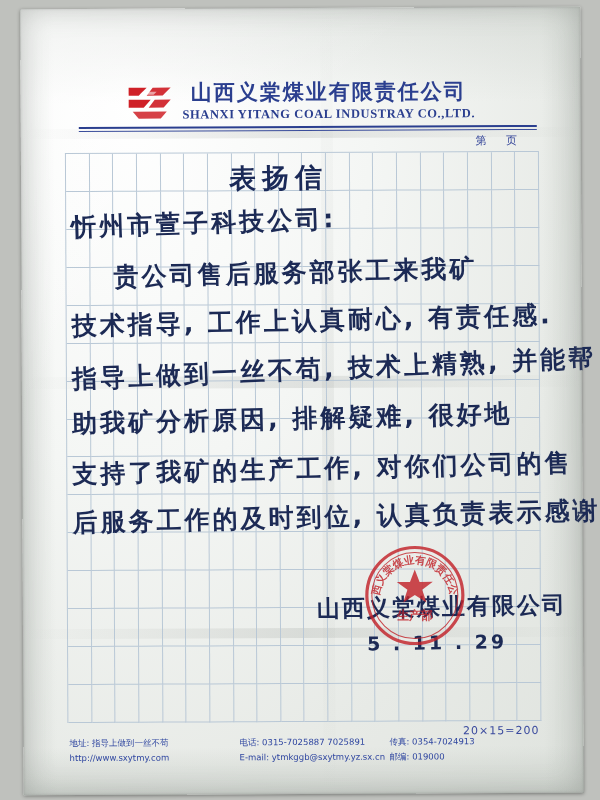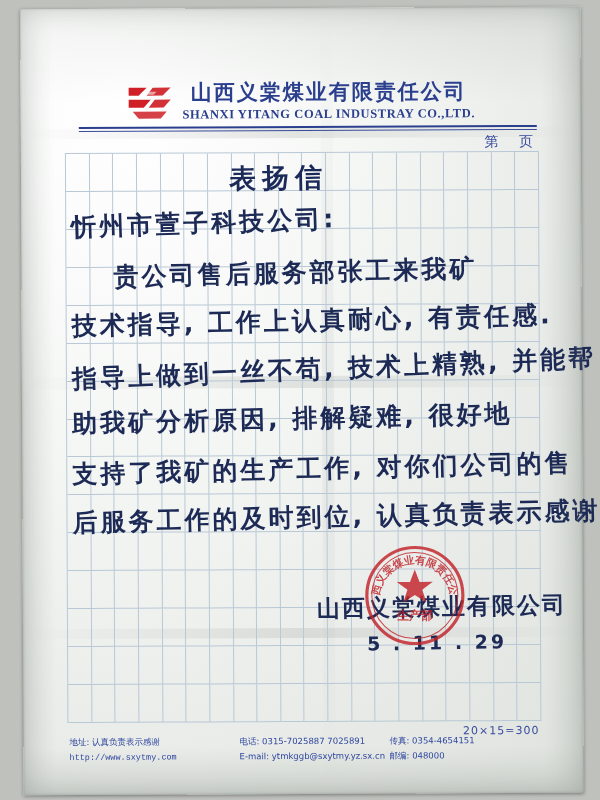--- a/index.html
+++ b/index.html
@@ -93,24 +93,24 @@
     background: #2b3f8f;
   }
   .lh-rule.thin {
     top: 122px;
     height: 1px;
     background: #3a4d9b;
     left: 58px; right: 44px;
   }
   .page-no {
     position: absolute;
-    right: 40px;
+    right: 56px;
     top: 126px;
     font-family: "DejaVu Sans", sans-serif;
-    font-size: 14px;
+    font-size: 11px;
     color: #36479a;
     letter-spacing: 8px;
   }
   
   .grid-wrap {
     position: absolute;
     left: 44px;
     top: 144px;
     width: 474px;
     height: 570px;
@@ -182,21 +182,21 @@
     bottom: 30px;
     color: #2f46a0;
     font-family: "DejaVu Sans", sans-serif;
     font-size: 8.5px;
     line-height: 1.7;
   }
   .f-line { display: flex; gap: 0; }
   .f-c1 { width: 170px; }
   .f-c2 { width: 150px; }
   .f-c3 { width: 140px; }
-  .f-url { color: #2f46a0; font-family: Liberation Mono, monospace; }
+  .f-url { color: #2f46a0; }
   .spec {
     position: absolute;
     right: 44px;
     bottom: 56px;
     font-family: "DejaVu Sans", sans-serif;
     font-size: 11px;
     color: #3a4a9e;
     letter-spacing: 1px;
   }
   .edge-blur {
@@ -571,47 +571,47 @@
             <path id="sealArc" d="M 16 56 A 36 36 0 0 1 88 56" fill="none"></path>
             <text font-family="DejaVu Sans, sans-serif" font-size="10.5" font-weight="bold" fill="#c2232a">
               <textPath href="#sealArc" startOffset="50%" text-anchor="middle">山西义棠煤业有限责任公司</textPath>
             </text>
             <text x="52" y="76" font-family="DejaVu Sans, sans-serif" font-size="12" font-weight="bold" fill="#c2232a" text-anchor="middle">生产部</text>
           </g>
         </svg>
       </div>
     </div>
 
-    <div class="spec">20×15=300</div>
+    <div class="spec">20×15=200</div>
 
     <div class="footer">
       <div class="f-line">
         <div class="f-c1">
           <span>地址:</span>
-          <span>认真负责表示感谢</span>
+          <span>指导上做到一丝不苟</span>
         </div>
         <div class="f-c2">
           <span>电话:</span>
           <span>0315-7025887    7025891</span>
         </div>
         <div class="f-c3">
           <span>传真:</span>
-          <span>0354-4654151</span>
+          <span>0354-7024913</span>
         </div>
       </div>
       <div class="f-line">
         <div class="f-c1">
           <span class="f-url">http://www.sxytmy.com</span>
         </div>
         <div class="f-c2">
           <span>E-mail:</span>
           <span>ytmkggb@sxytmy.yz.sx.cn</span>
         </div>
         <div class="f-c3">
           <span>邮编:</span>
-          <span>048000</span>
+          <span>019000</span>
         </div>
       </div>
     </div>
 
     <div class="edge-blur"></div>
   </div>
 </div>
 
 </body></html>

